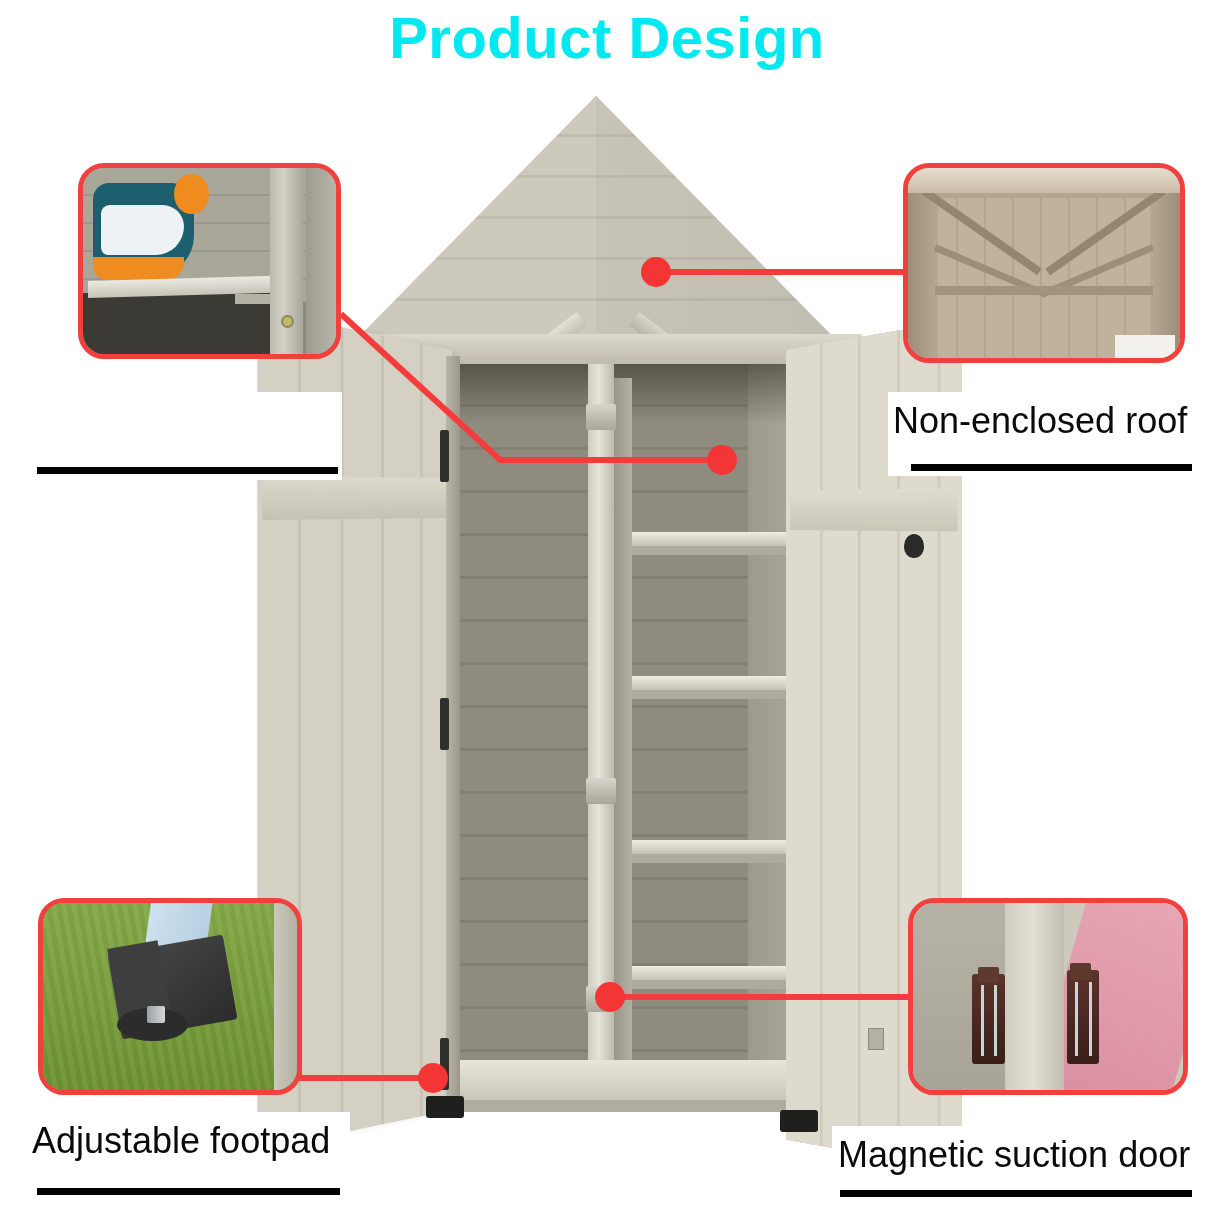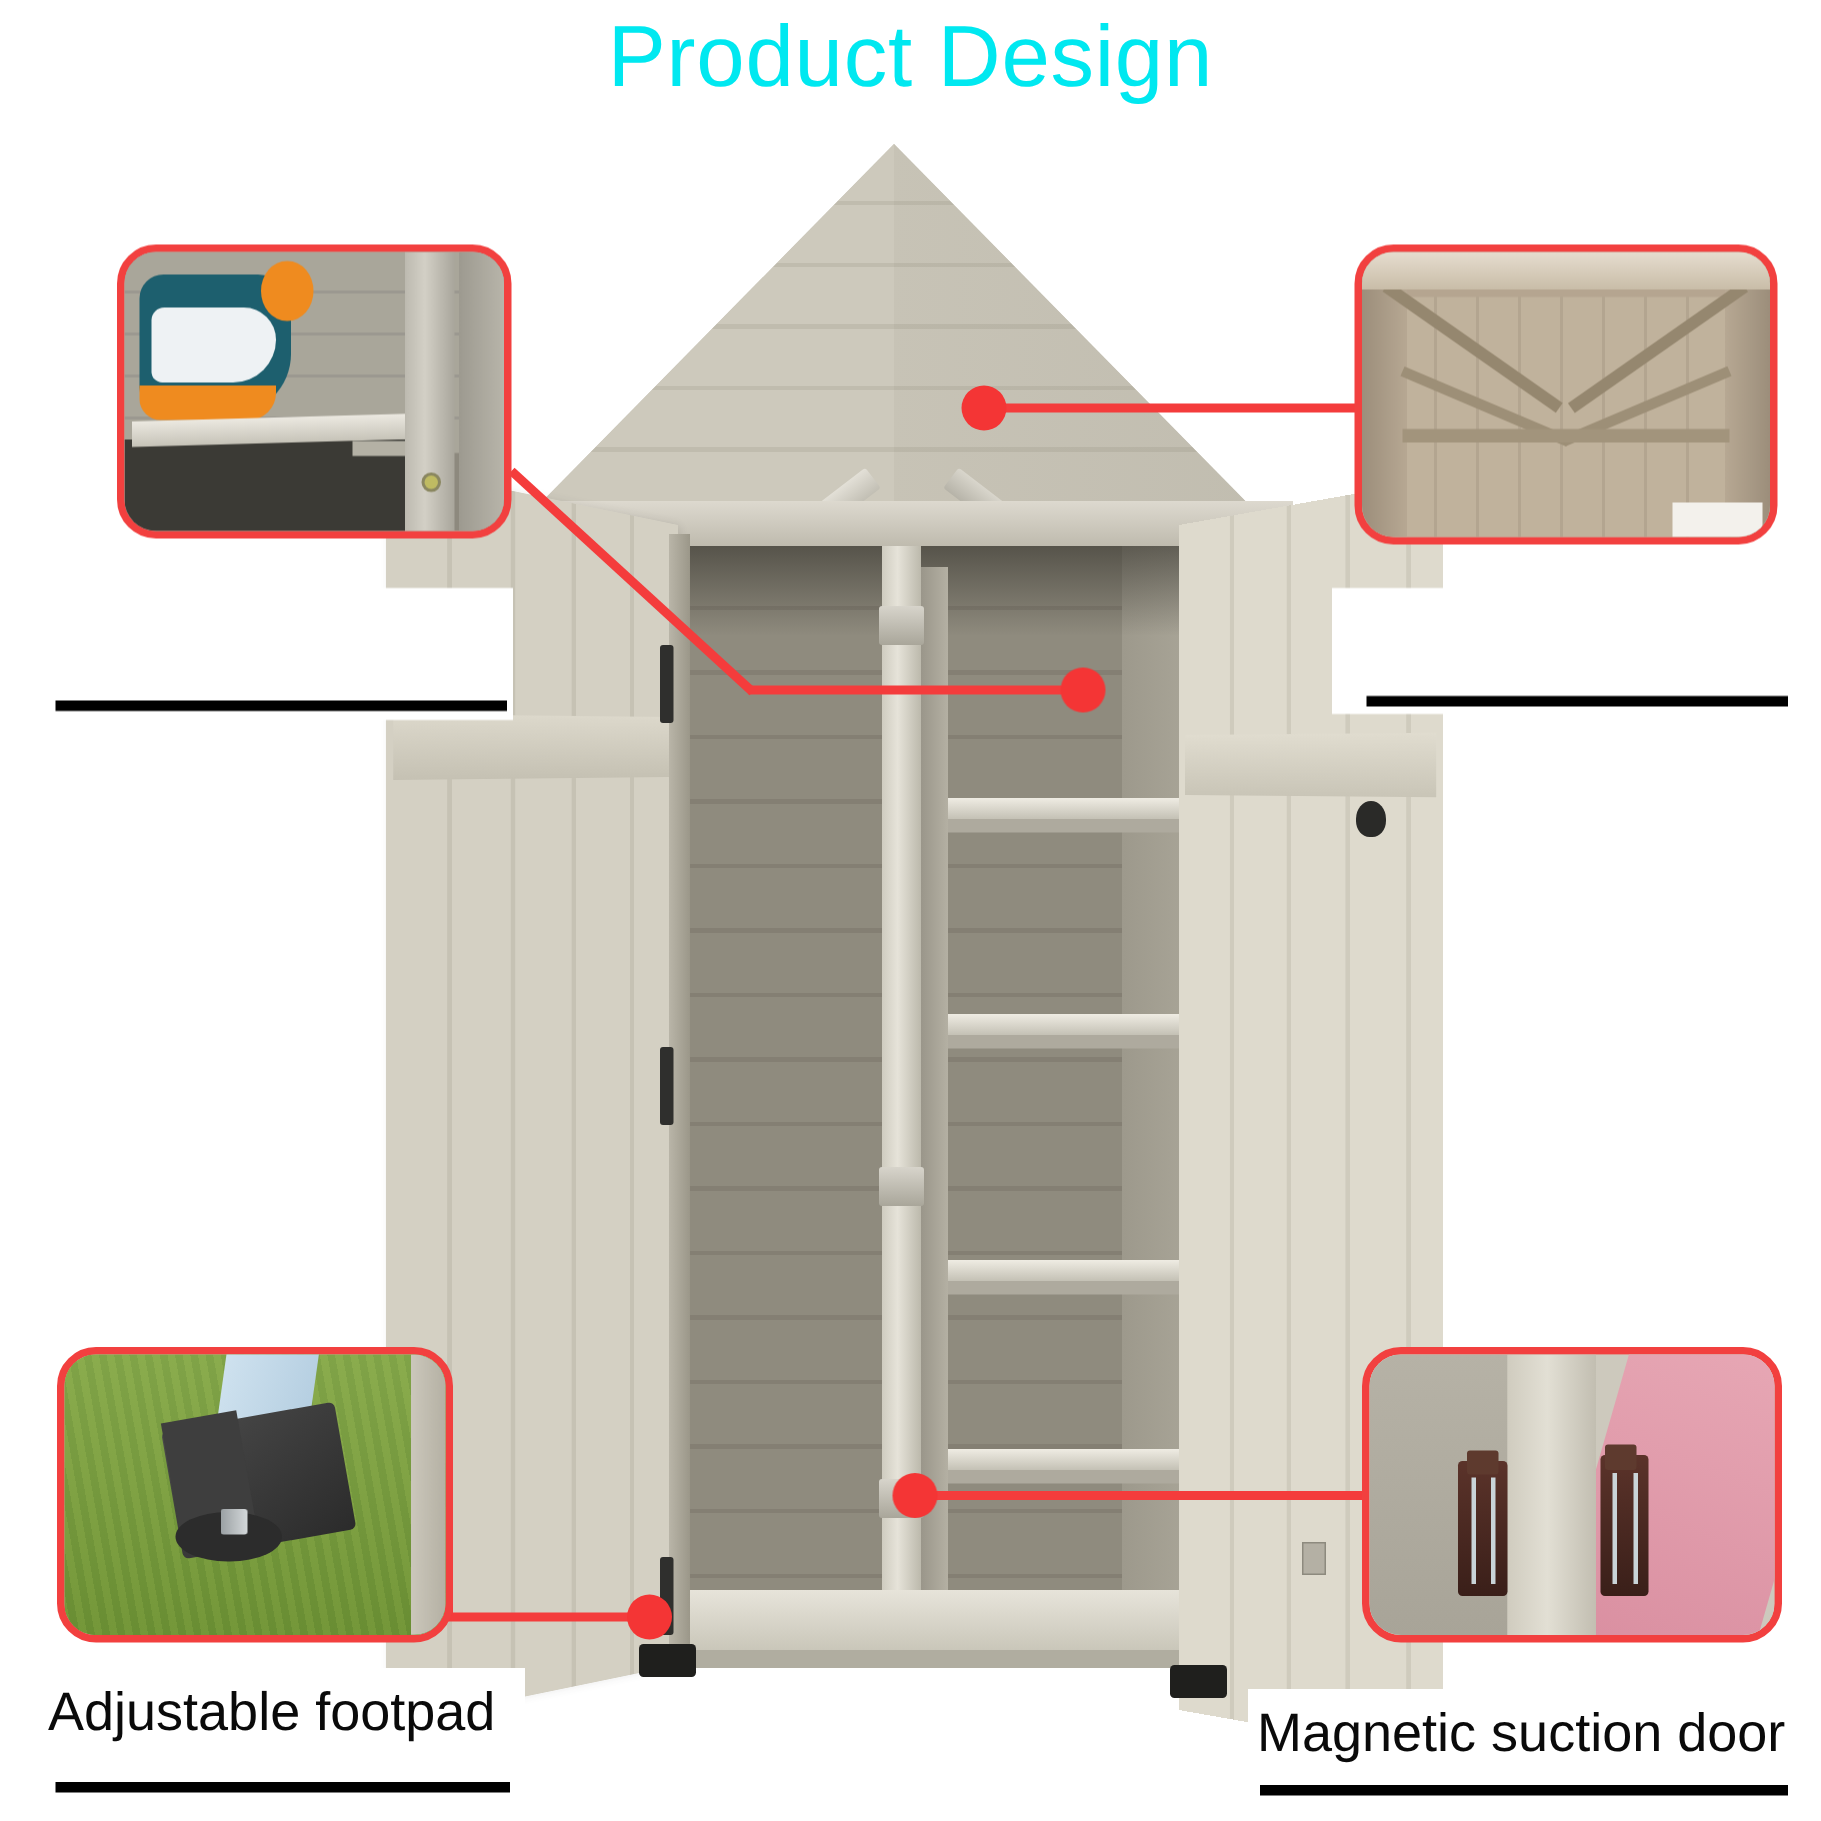--- a/index.html
+++ b/index.html
@@ -7,21 +7,21 @@
   body{
     width:1214px;height:1214px;position:relative;overflow:hidden;
     font-family:"Liberation Sans","DejaVu Sans",sans-serif;
     background:#ffffff;
   }
   .stage{position:absolute;left:0;top:0;width:1214px;height:1214px;}
 
   
   #title{
     position:absolute;left:0;top:8px;width:1214px;text-align:center;
-    font-size:58px;font-weight:normal;color:#00e8f0;letter-spacing:0.5px;
+    font-size:58px;font-weight:bold;color:#00e8f0;letter-spacing:0.5px;
     line-height:1.05;
   }
 
   
   .calloutLabel{position:absolute;font-size:36px;color:#0a0a0a;white-space:nowrap;font-weight:400;}
   .rule{position:absolute;background:#000000;height:7px;}
 
   #lbl-tl{left:32px;top:400px;}
   #rule-tl{left:37px;top:467px;width:301px;}
 
@@ -377,20 +377,21 @@
       <div id="i4-mag-r2"></div>
       <div class="i4bar" style="left:60%;top:42%;height:40%;"></div>
       <div class="i4bar" style="left:65%;top:42%;height:40%;"></div>
     </div>
   </div>
 
   <div class="whitemask" style="left:24px;top:392px;width:318px;height:88px;"></div>
   <div class="rule" id="rule-tl"></div>
 
   <div class="whitemask" style="left:888px;top:392px;width:312px;height:84px;"></div>
+  <div class="calloutLabel" id="lbl-tr">Non-enclosed roof</div>
   <div class="rule" id="rule-tr"></div>
 
   <div class="whitemask" style="left:24px;top:1112px;width:326px;height:88px;"></div>
   <div class="calloutLabel" id="lbl-bl">Adjustable footpad</div>
   <div class="rule" id="rule-bl"></div>
 
   <div class="whitemask" style="left:832px;top:1126px;width:368px;height:80px;"></div>
   <div class="calloutLabel" id="lbl-br">Magnetic suction door</div>
   <div class="rule" id="rule-br"></div>
 

